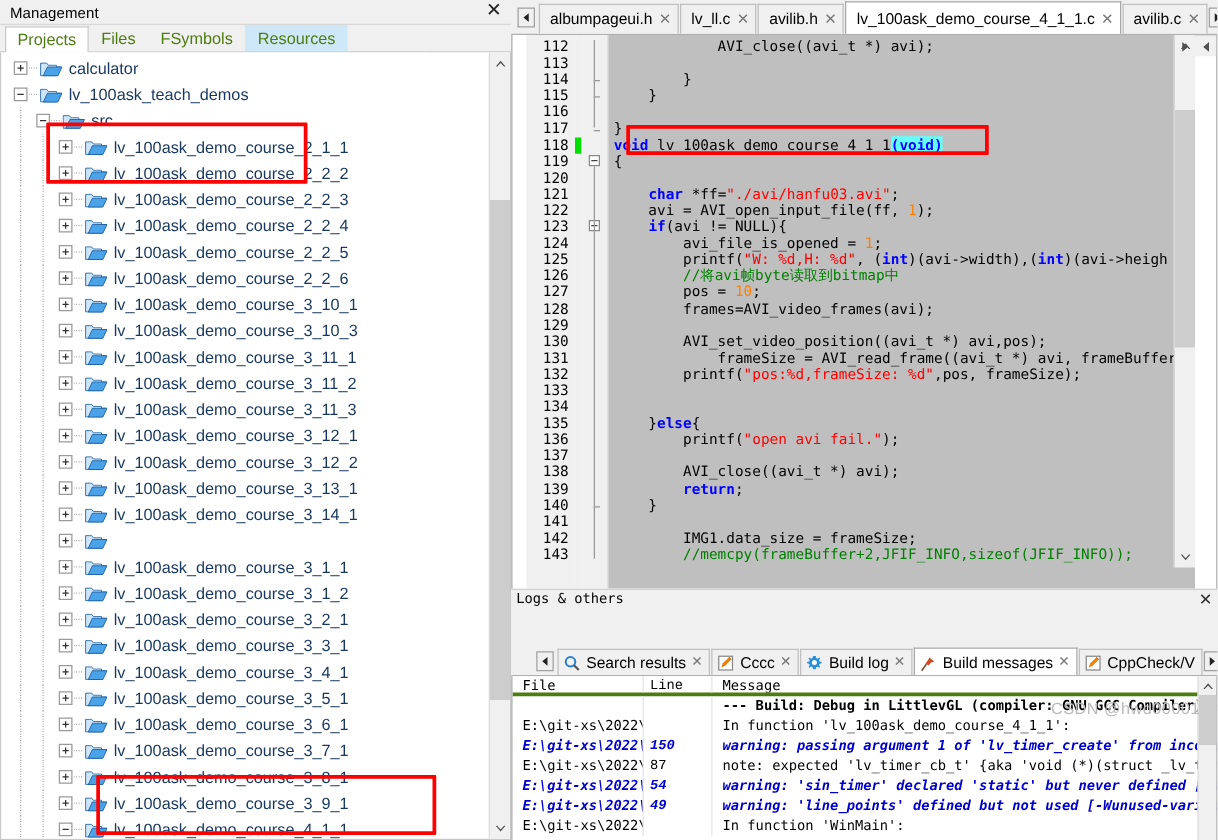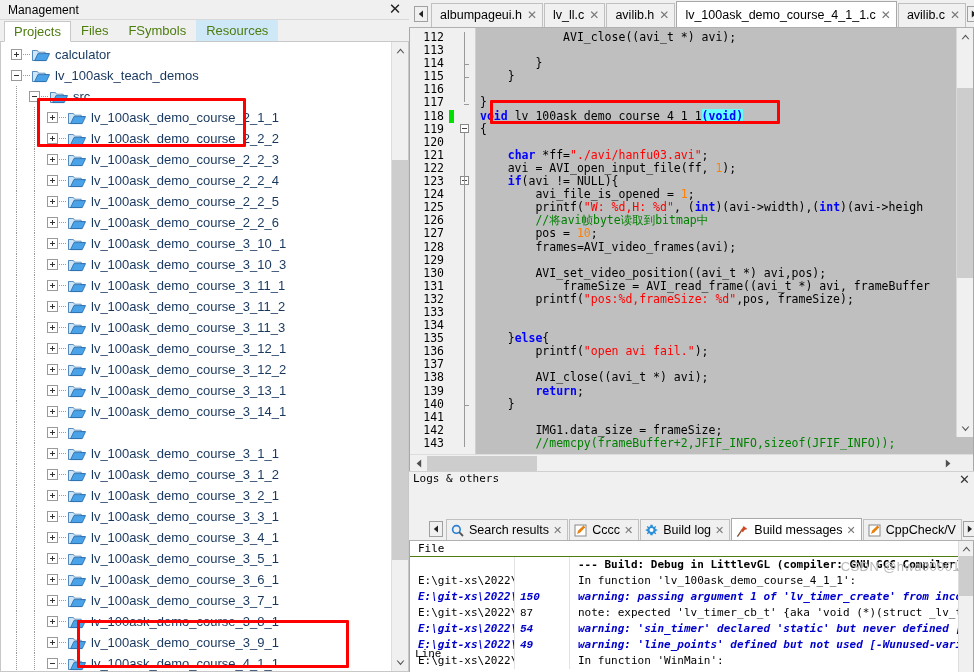--- a/index.html
+++ b/index.html
@@ -169,22 +169,23 @@
     margin-bottom: -1px; z-index: 3; position: relative;
     font-weight: 400;
   }
   .etab .x { color: #777; font-size: 12px; cursor: pointer; }
 
   
   .editor {
     position: relative; height: 443px;
     background: #fff;
     border-left: 1px solid #a8a8a8; border-right: 1px solid #a8a8a8;
-    display: flex; flex-direction: column;
+    display: flex; flex-direction: row;
     overflow: hidden;
+    padding-left: 11px;
   }
   .edbody { flex: 1 1 auto; display: flex; overflow: hidden; position: relative; }
   .gutter-num {
     flex: 0 0 38px; background: #f0f0f0; color: #000;
     font-family: "DejaVu Sans Mono", monospace; font-size: 11.5px;
     text-align: right; padding-right: 4px; padding-top: 3px;
     line-height: 13.1px; user-select: none;
   }
   .gutter-change { flex: 0 0 8px; background: #f0f0f0; padding-top: 3px; }
   .gutter-change div { height: 13.1px; }
@@ -250,21 +251,21 @@
     position: relative; height: 150px; background: #fff;
     border-left: 1px solid #a8a8a8; border-right: 1px solid #a8a8a8;
     overflow: hidden; display: flex; flex-direction: column;
   }
   .lt-inner { flex: 1 1 auto; position: relative; overflow: hidden; }
   .lt-row {
     display: flex; height: 16px; line-height: 16px;
     font-family: "DejaVu Sans Mono", monospace; font-size: 11px;
     white-space: nowrap;
   }
-  .lt-row.hdr { color: #000; border-bottom: 1px solid #4d7c0f; flex-direction: column; }
+  .lt-row.hdr { color: #000; border-bottom: 3px solid #4d7c0f; }
   .c-file { flex: 0 0 105px; padding-left: 8px; overflow: hidden; border-right: 1px solid #e3e3e3; }
   .c-line { flex: 0 0 55px; padding-left: 5px; overflow: hidden; border-right: 1px solid #e3e3e3; font-family: Liberation Mono, monospace; }
   .c-msg  { flex: 1 1 auto; padding-left: 8px; overflow: hidden; }
   .warn { color: #0000cd; font-style: italic; font-weight: bold; }
   .note { color: #000; }
   .bold { font-weight: bold; }
 
   .lt-vsb { position: absolute; right: 0; top: 0; bottom: 0; width: 15px; background: #f0f0f0; border-left: 1px solid #ddd; }
   .lt-vsb .ar { width: 15px; height: 15px; display: flex; align-items: center; justify-content: center; font-size: 8px; color: #505050; }
   .lt-vsb .ar.b { position: absolute; bottom: 0; }

